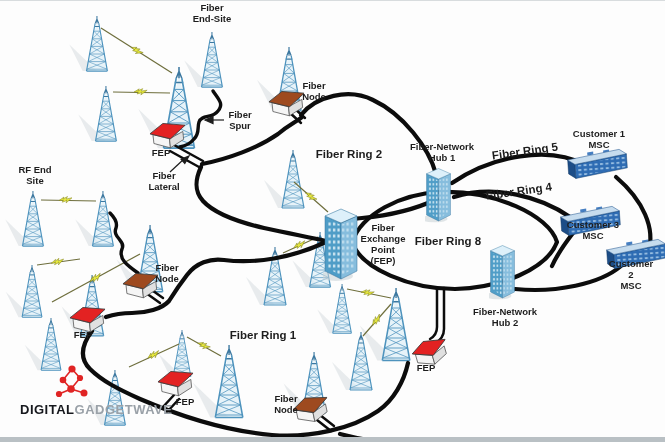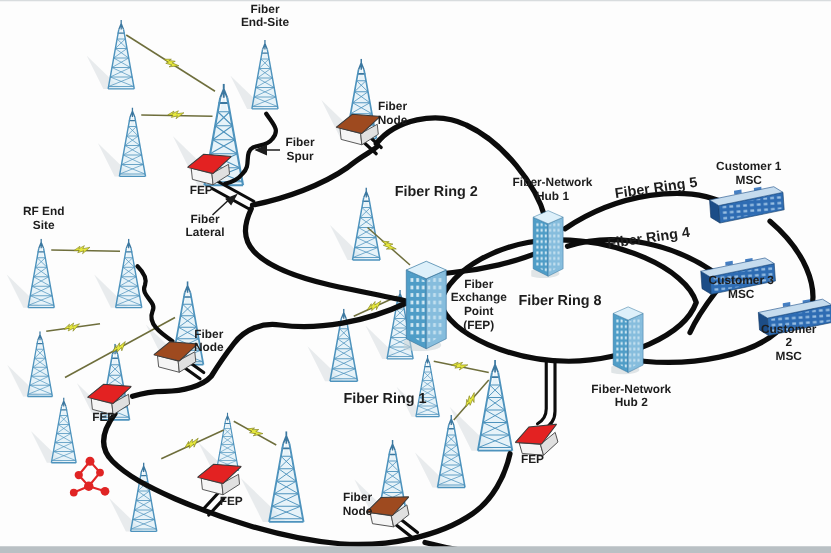--- a/index.html
+++ b/index.html
@@ -212,22 +212,25 @@
 <div class="lbl" style="left:383px;top:222px;">Fiber
 Exchange
 Point
 (FEP)</div>
 <div class="lbl" style="left:631px;top:258px;">Customer 2
 MSC</div>
 <div class="lbl" style="left:505px;top:306px;">Fiber-Network
 Hub 2</div>
 <div class="lbl" style="left:167px;top:262px;">Fiber
 Node</div>
-<div class="lbl ring" style="left:263px;top:312px;margin-left:45px;">Fiber Ring 1</div>
+<div class="lbl ring" style="left:263px;top:328px;">Fiber Ring 1</div>
 <div class="lbl" style="left:83px;top:329px;">FEP</div>
 <div class="lbl" style="left:185px;top:396px;">FEP</div>
 <div class="lbl" style="left:426px;top:362px;">FEP</div>
 <div class="lbl" style="left:286px;top:393px;">Fiber
 Node</div>
 
+<div id="brand">
+  <span class="b1">DIGITAL</span><span class="b2">GADGETWAVE</span>
+</div>
 
 <div id="bottombar"></div>
 </div>
 
 </body></html>

